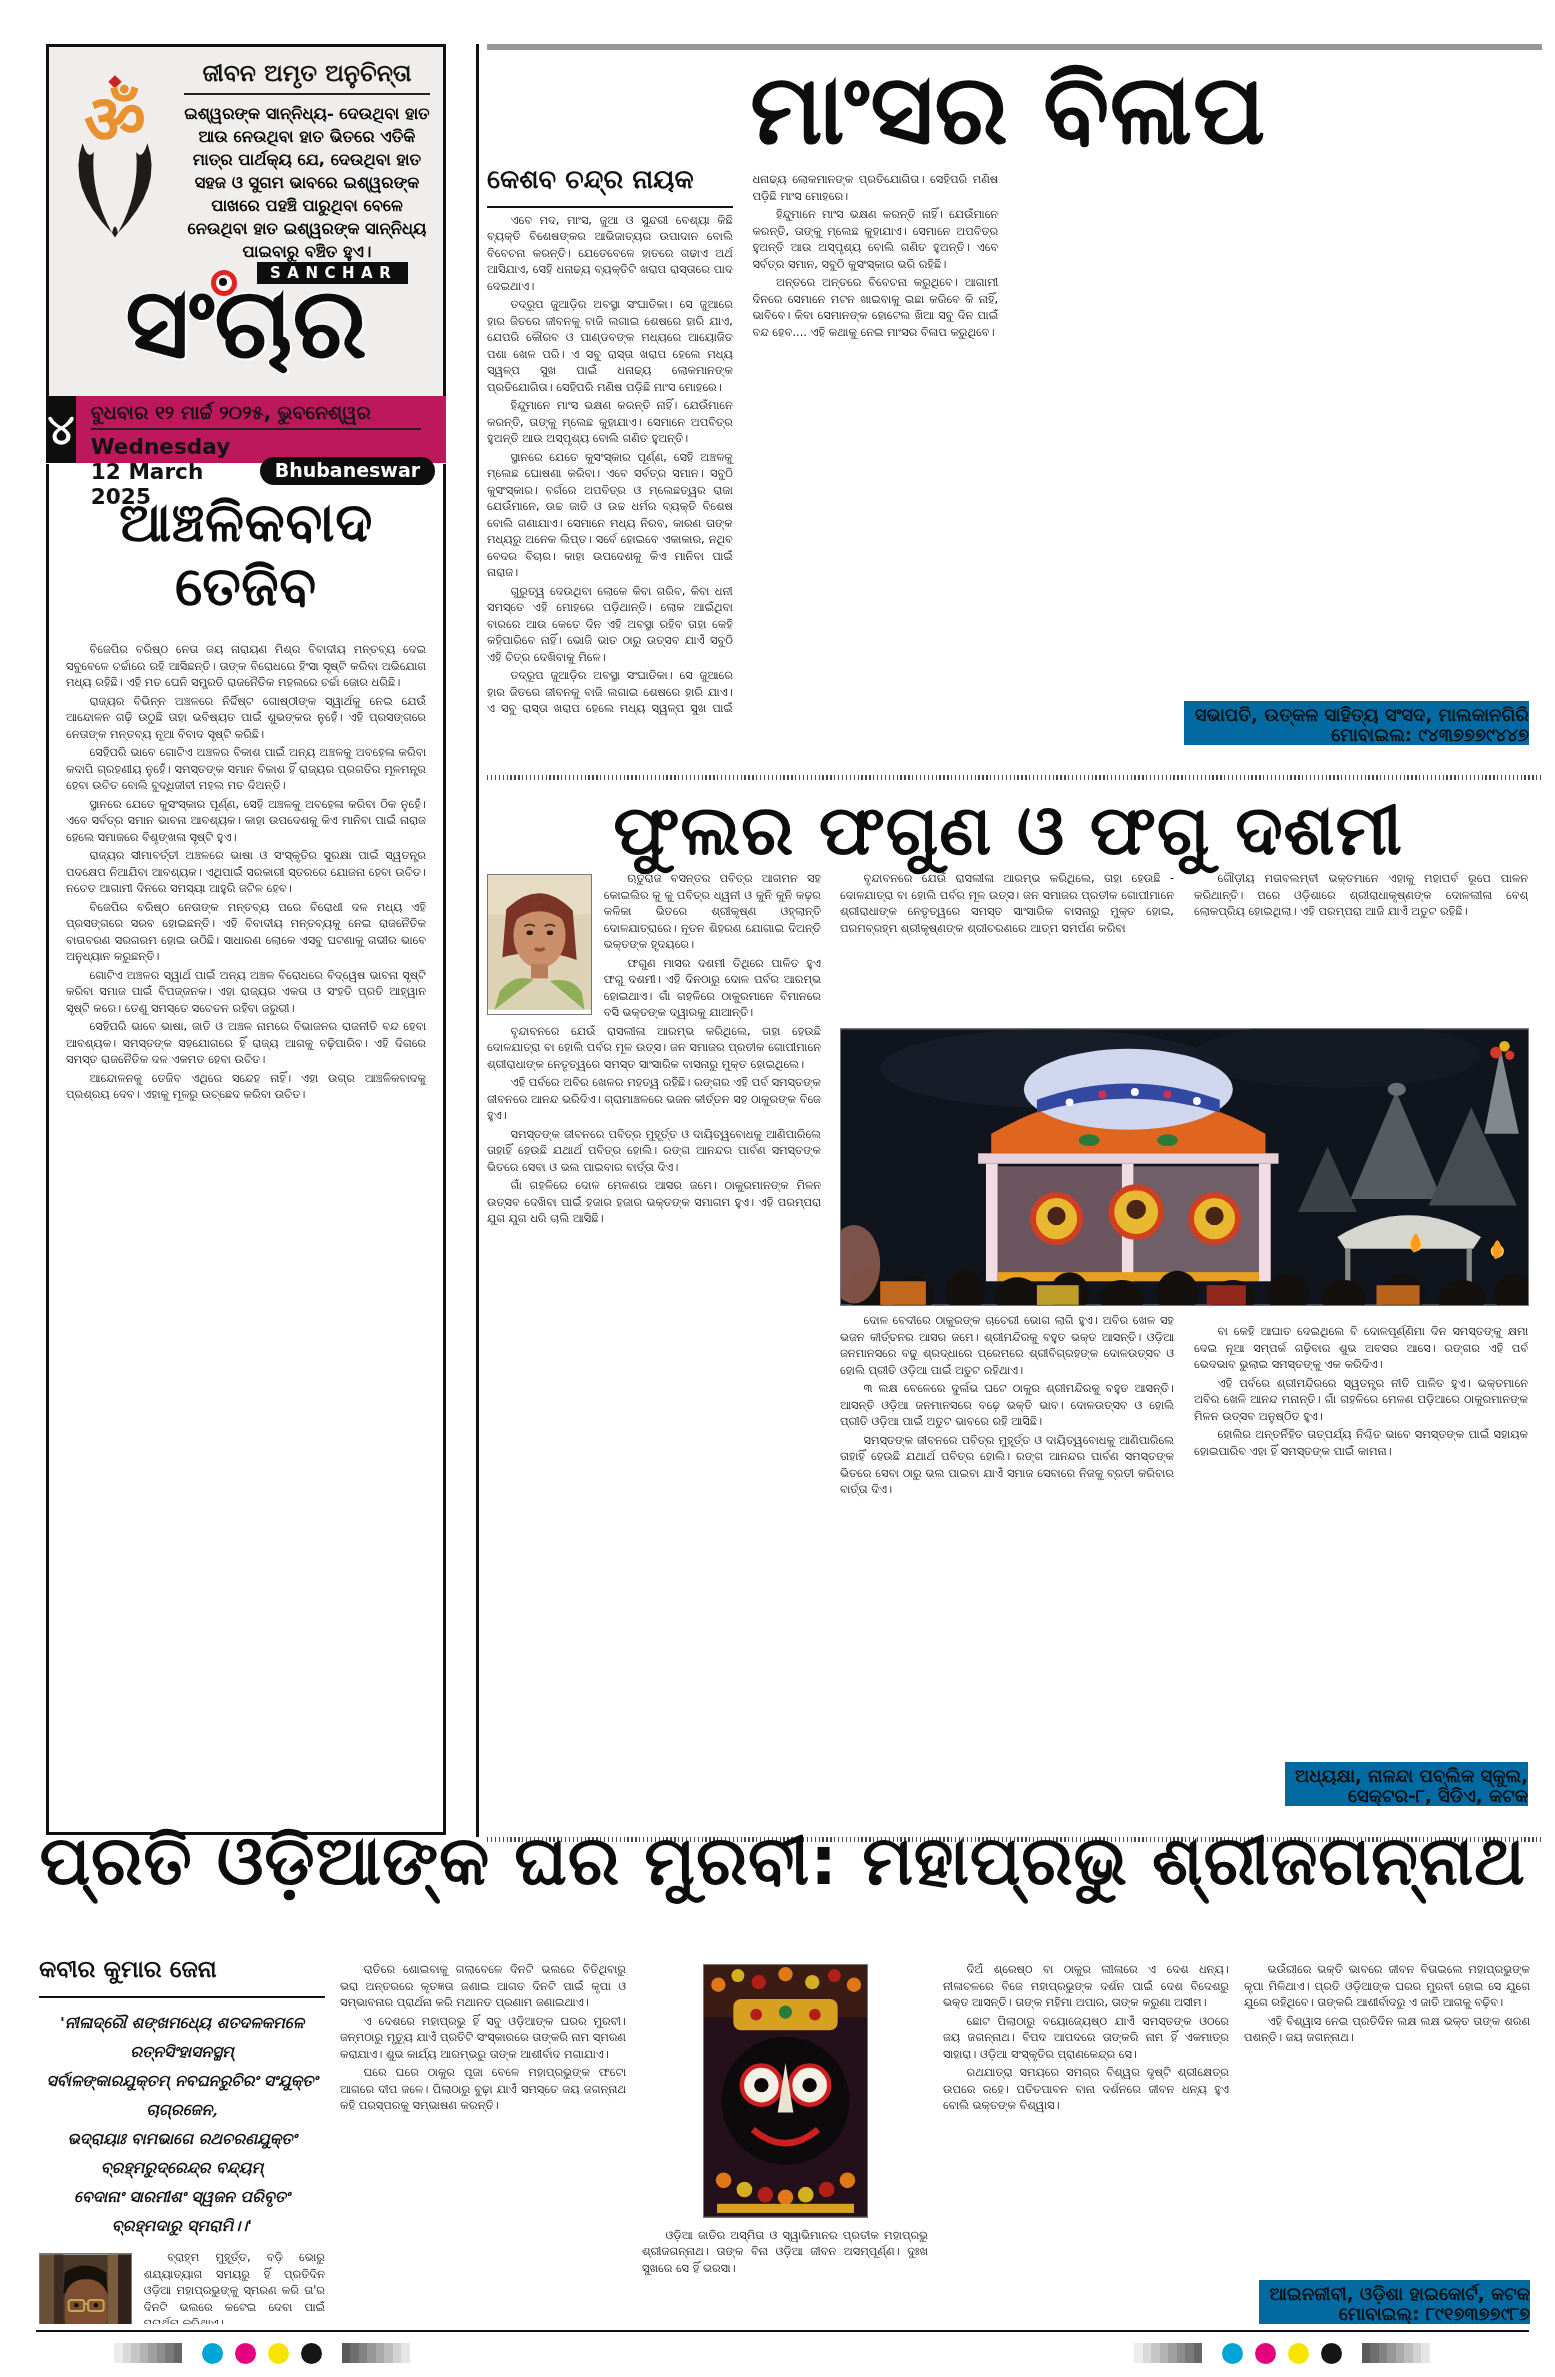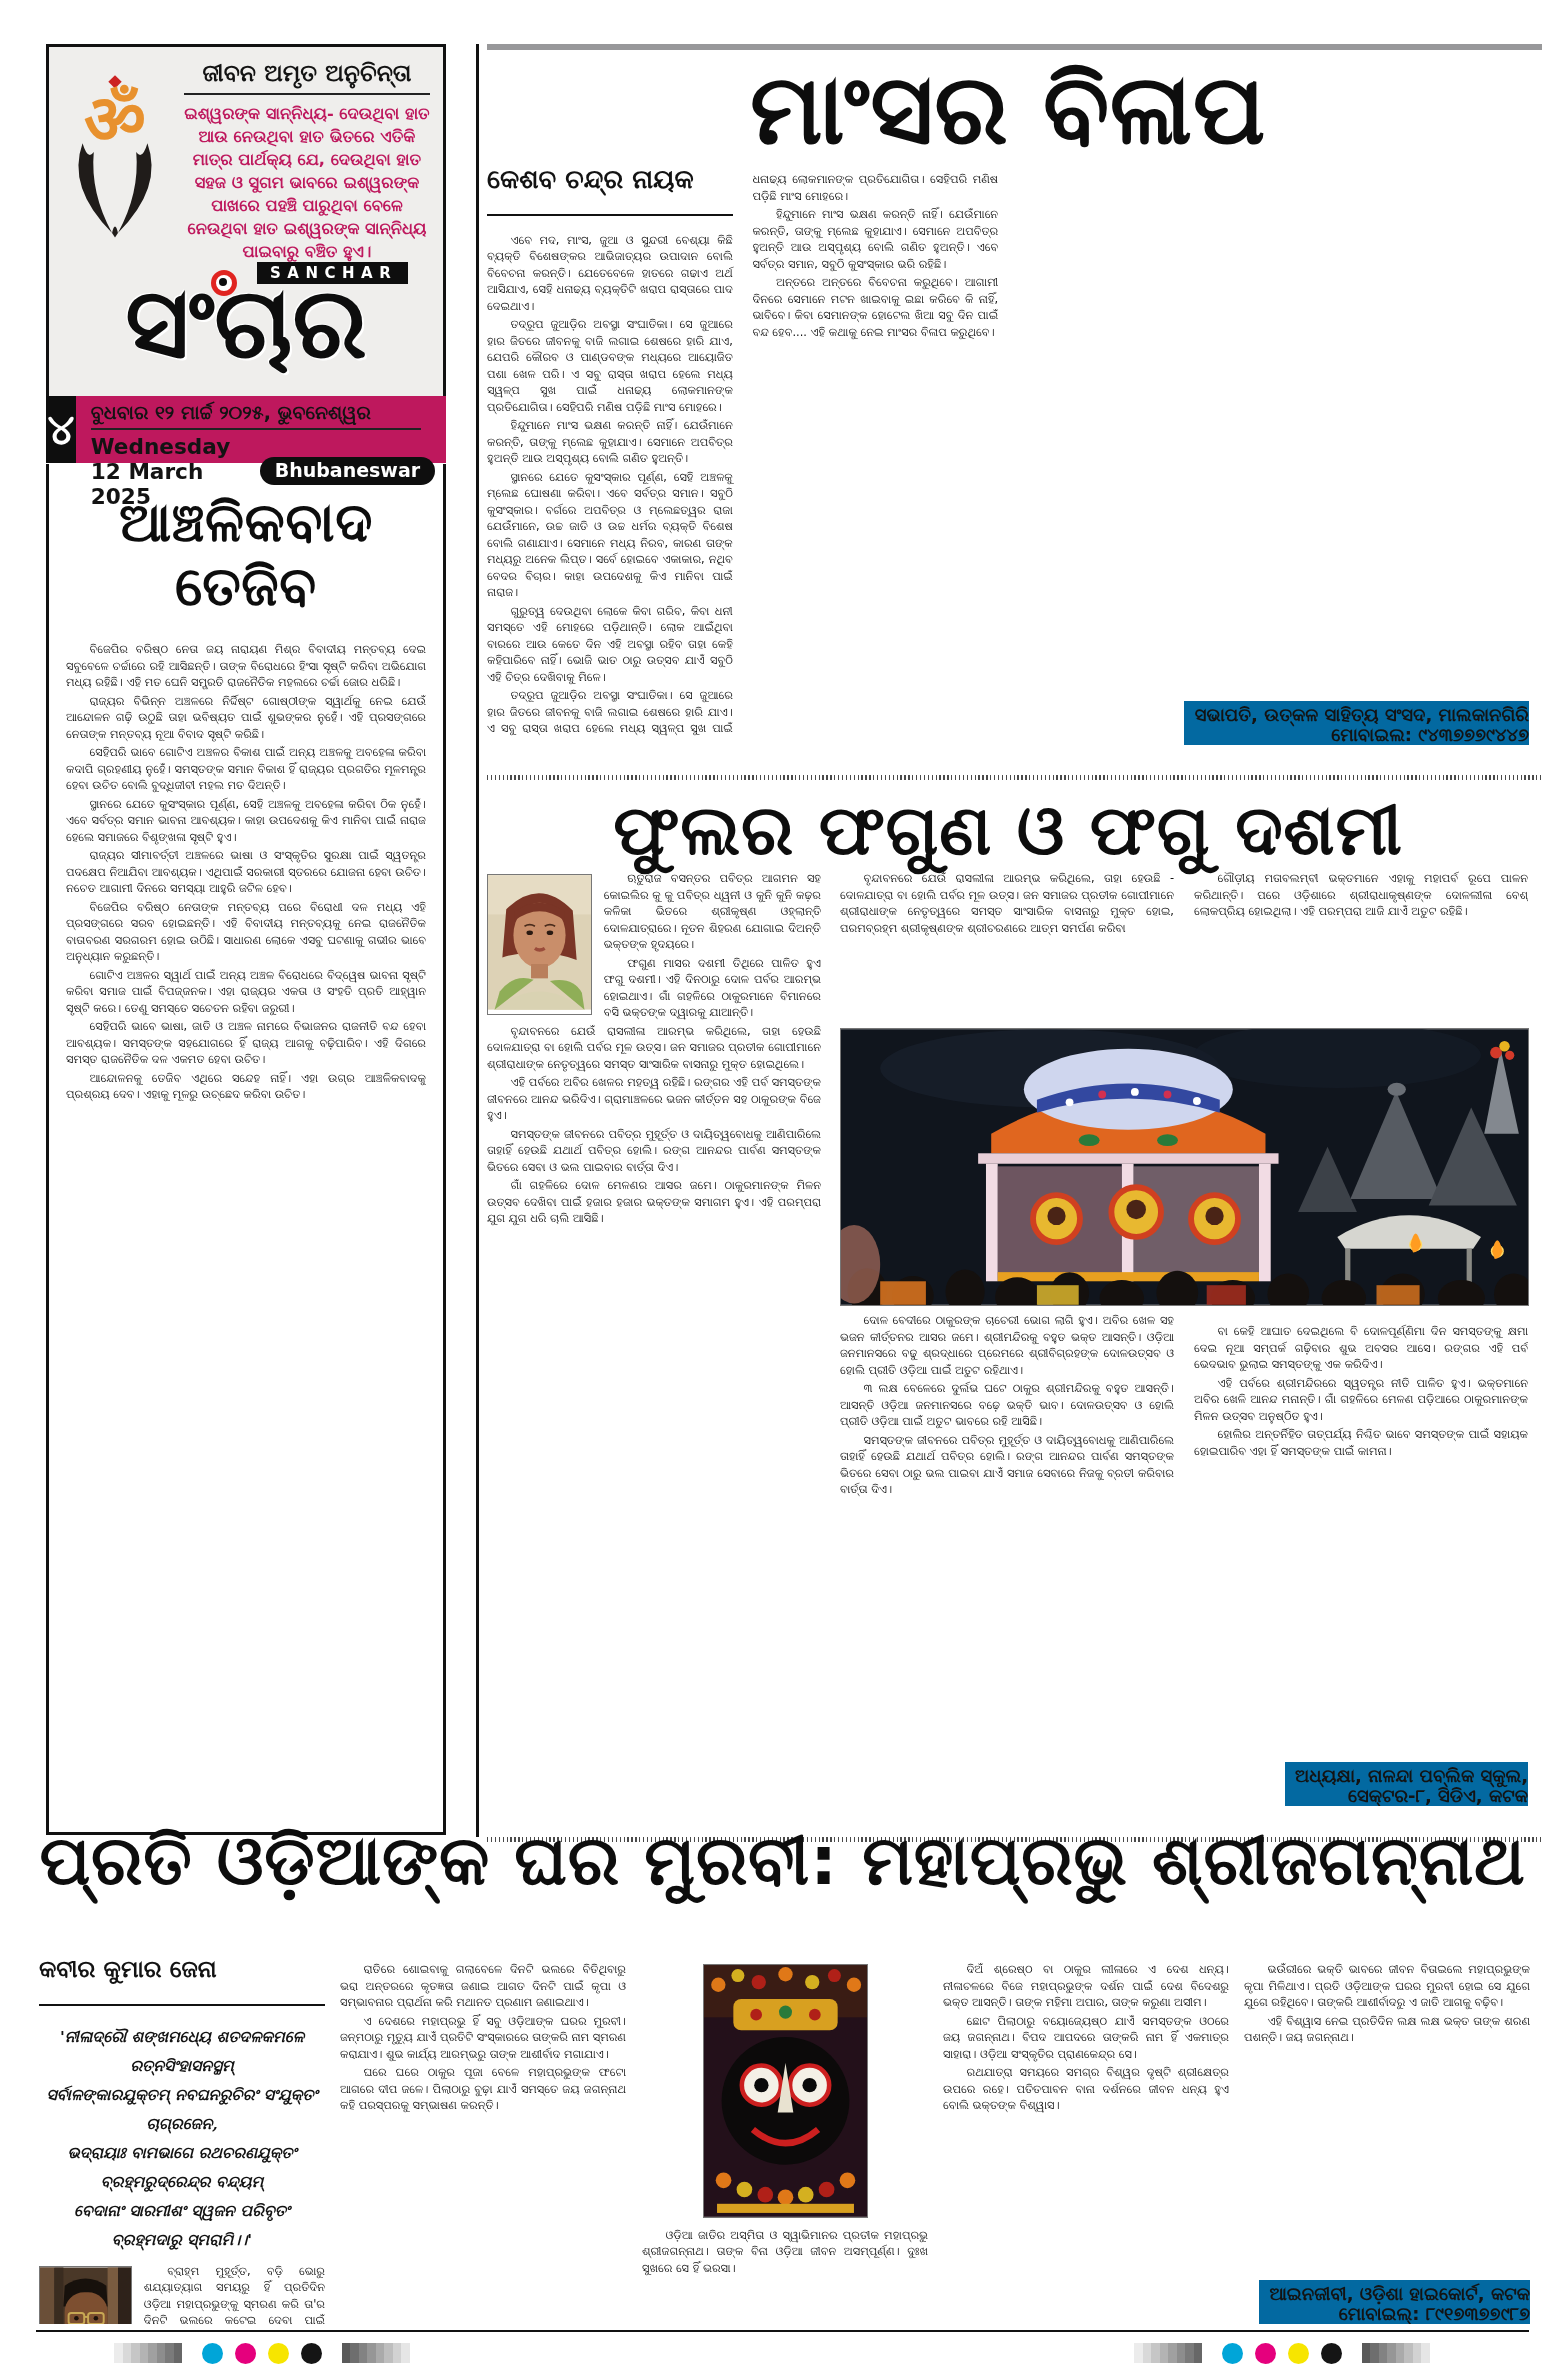--- a/index.html
+++ b/index.html
@@ -7,36 +7,36 @@
     width:1556px;height:2377px;position:relative;background:#ffffff;
     font-family:"DejaVu Sans","Liberation Sans",sans-serif;color:#131313;
     overflow:hidden;
   }
   .abs{position:absolute;}
   p{margin:0 0 2px 0;text-indent:23.5px;}
   .body-text{font-size:11.4px;line-height:16.5px;text-align:justify;overflow:hidden;}
   .cols-4{column-count:4;column-gap:19.6px;column-fill:auto;}
   .headline{font-weight:bold;text-align:center;color:#0d0d0d;letter-spacing:0.7px;}
   .byline{font-size:26px;font-weight:bold;border-bottom:2.6px solid #111;
-          padding-bottom:26px;margin-bottom:16px;text-indent:0;break-inside:avoid;}
+          padding-bottom:18px;margin-bottom:4px;text-indent:0;break-inside:avoid;}
   .sig{position:absolute;right:0;bottom:0;background:#0369a1;text-align:right;
        font-weight:bold;font-size:18px;line-height:20px;padding:3.9px 0 0 10.5px;}
   .sig div{white-space:nowrap;}
   .dotted-rule{height:5.2px;background:repeating-linear-gradient(90deg,#4a4a4a 0 1.3px,transparent 1.3px 3.9px);}
   .gray-rule{background:#98989a;}
   .vrule{width:3.3px;background:#111;}
   
   .mast-box{left:46px;top:44px;width:400px;height:419px;border:3.3px solid #111;
             background:#efeeec;box-sizing:border-box;}
   .mast-top{display:flex;height:216px;}
   .om-wrap{width:131px;display:flex;align-items:center;justify-content:center;}
   .mast-right{flex:1;padding:11.8px 9.1px 0 0;text-align:center;}
   .mast-title{font-size:23.5px;font-weight:bold;padding-bottom:6.5px;
               border-bottom:2px solid #222;margin:0 3.9px 6.5px 3.9px;}
-  .mast-quote{font-size:16.3px;line-height:23px;font-weight:bold;color:#be185d;}
+  .mast-quote{font-size:16.3px;line-height:23px;font-weight:bold;color:#000000;}
   .mast-mid{position:relative;height:123px;}
   .brand-en{position:absolute;left:208px;top:-1.3px;background:#0e0e0e;color:#fff;
             font-size:15px;font-weight:bold;letter-spacing:6.5px;padding:2.6px 10.5px 2px 13px;}
   .brand-od{position:absolute;left:0;right:0;top:5.2px;text-align:center;font-size:98px;
             line-height:111px;font-weight:bold;color:#0d0d0d;
             text-shadow:2px 2px 0 #fff,-1.3px -1.3px 0 #fff;}
   .anusvara{position:absolute;left:162px;top:6.5px;width:26px;height:26px;border:5.9px solid #e02420;
             border-radius:50%;background:#fff;box-sizing:border-box;}
   .anusvara::after{content:"";position:absolute;left:3.3px;top:3.3px;width:7.8px;height:7.8px;
             background:#0d0d0d;border-radius:50%;}

